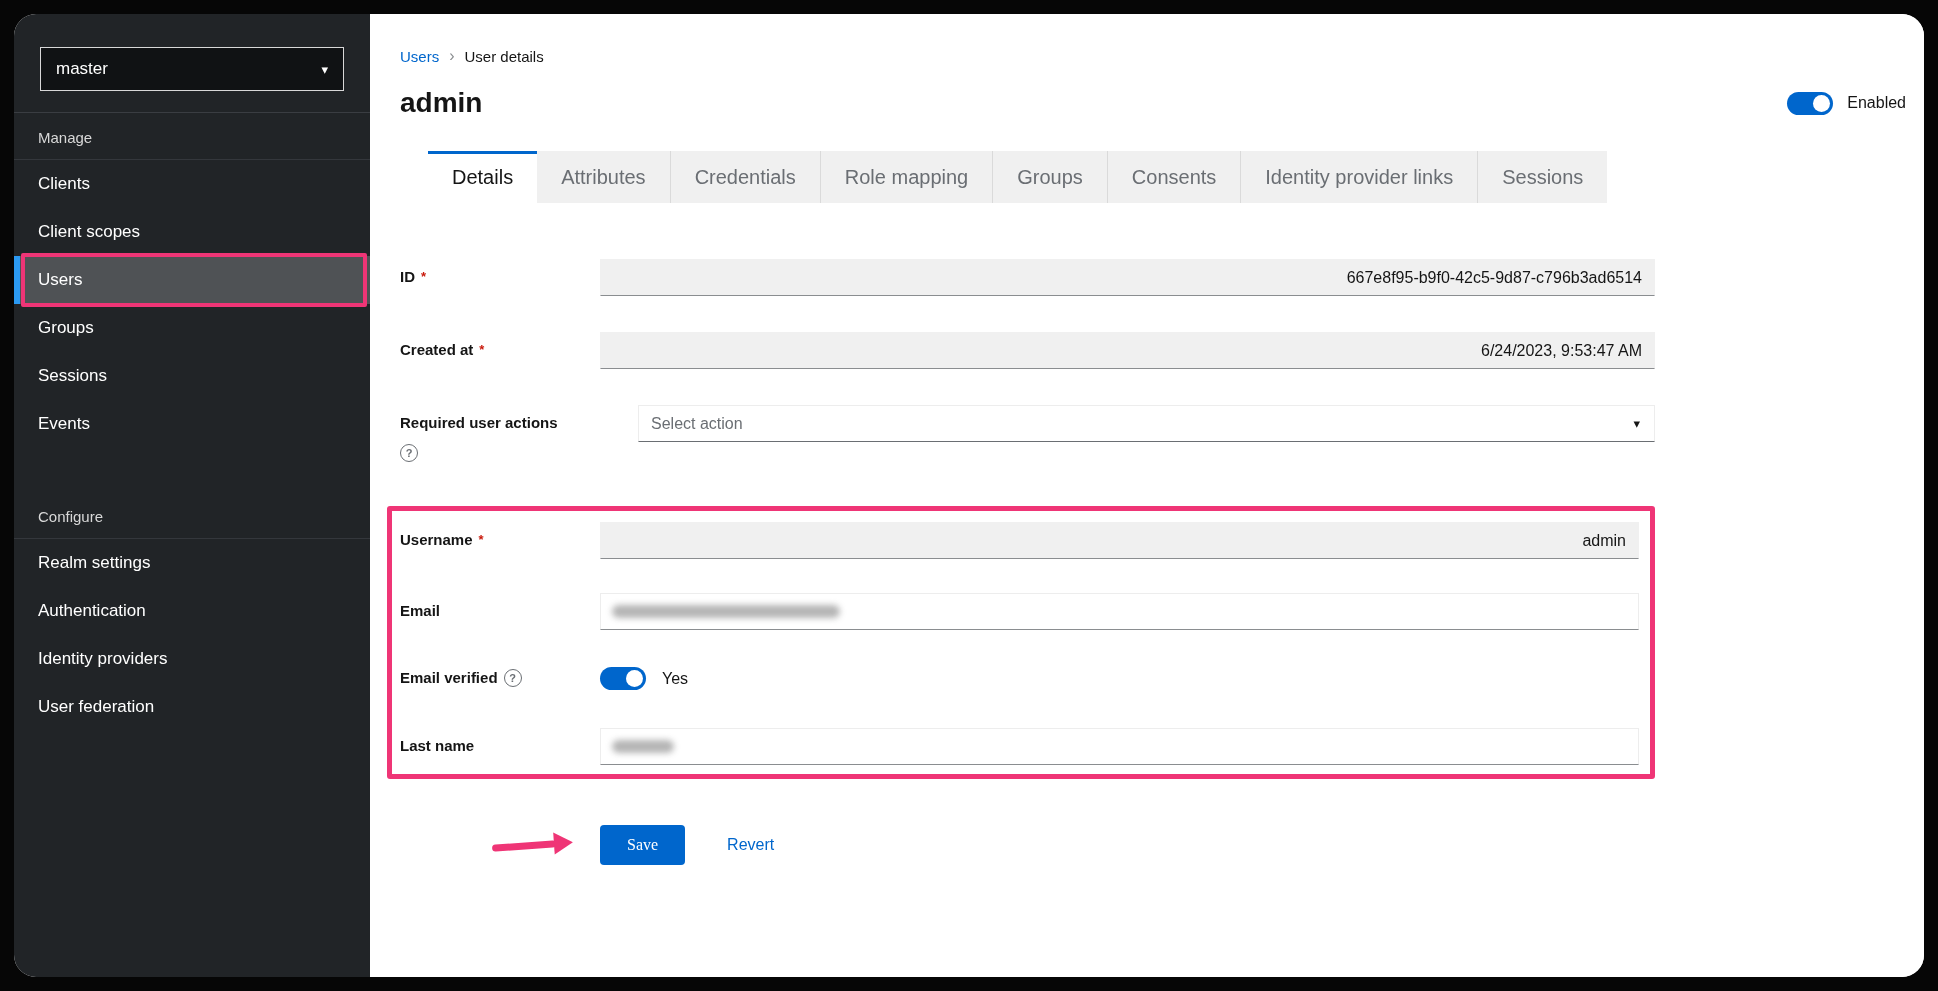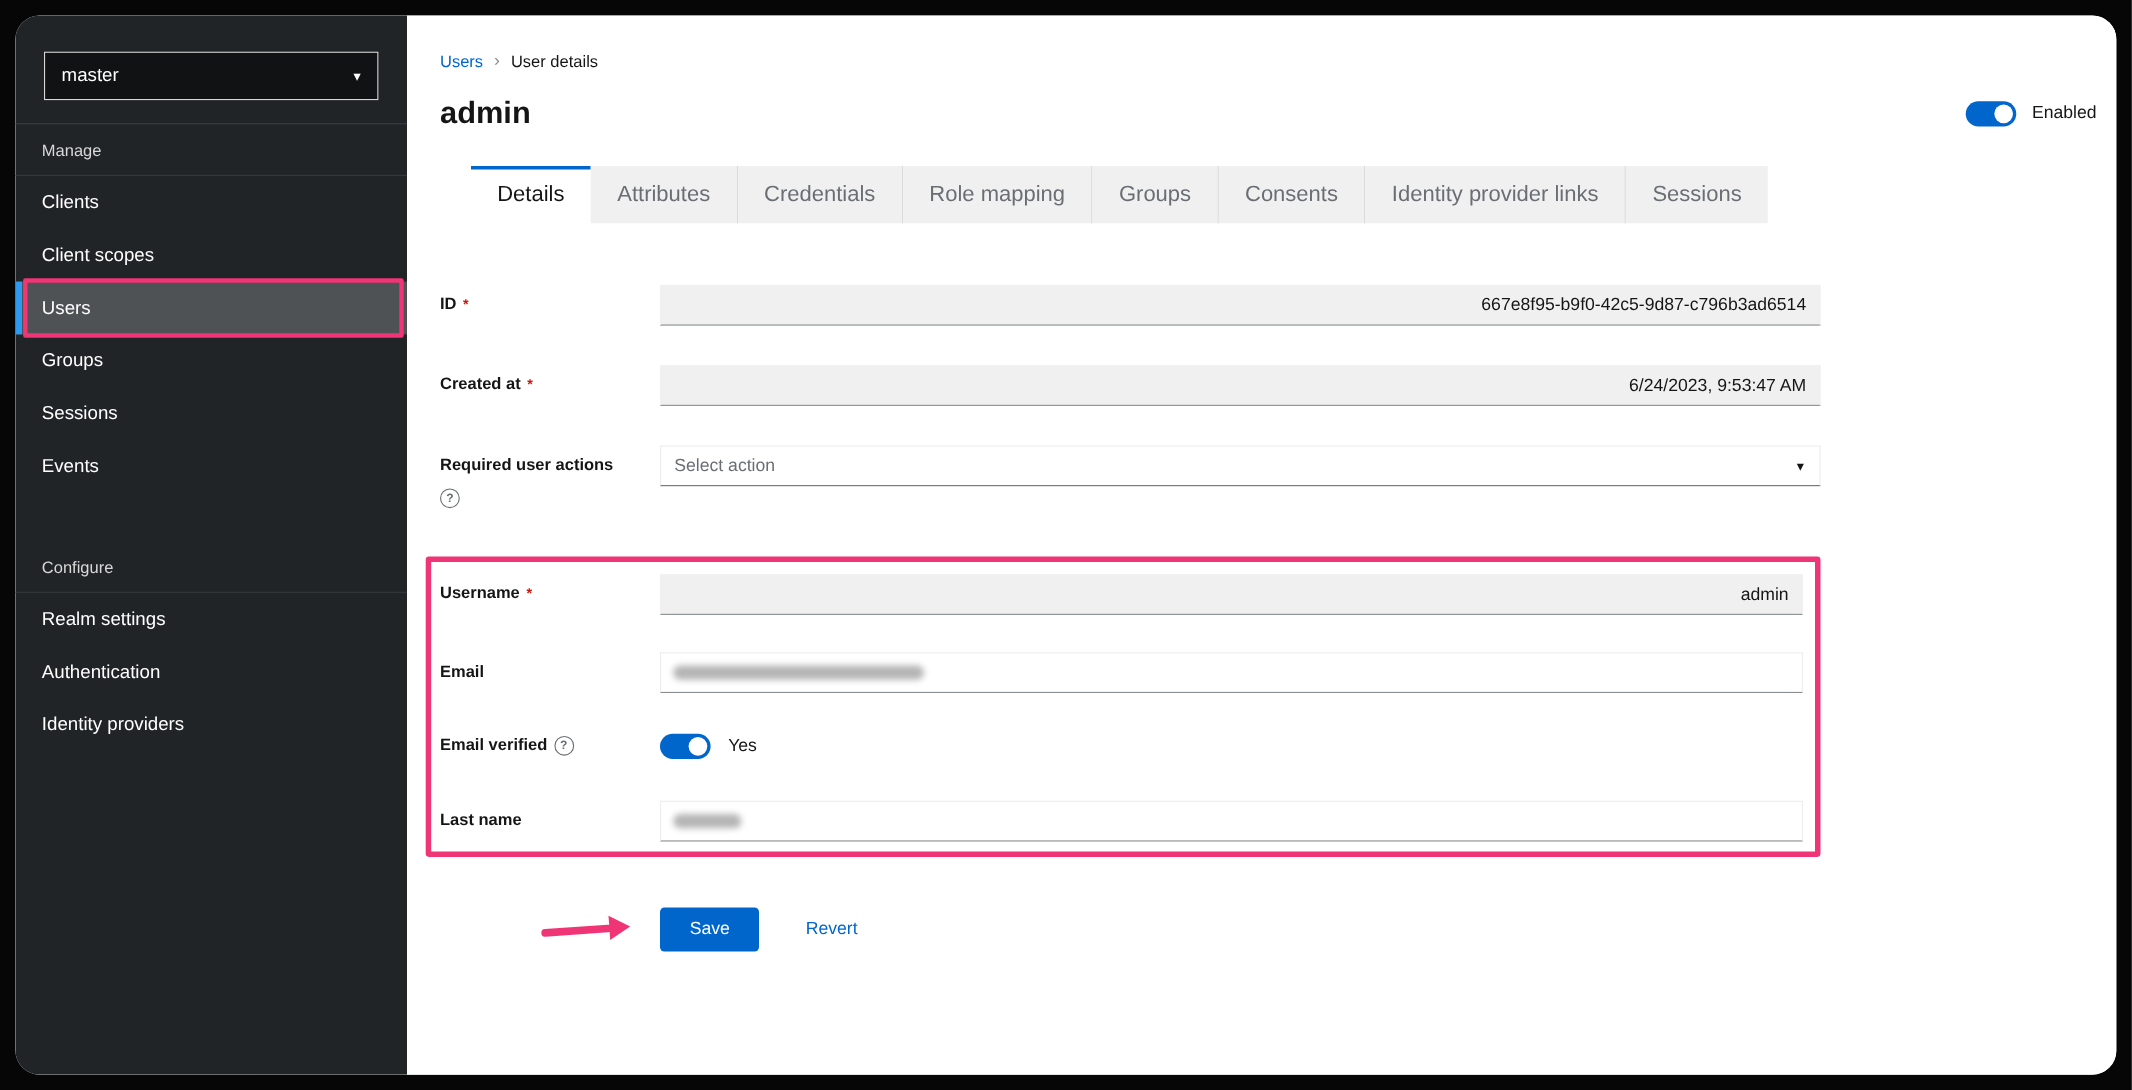--- a/index.html
+++ b/index.html
@@ -114,21 +114,21 @@
   }
   .annotated .row:last-child { margin-bottom:0; }
   .annotated .row { margin-bottom:34px; }
   .annotated .row-email { margin-bottom:30px; }
   .annotated .row-verified { margin-bottom:38px; }
 
   
   .actions-row { margin-top:46px; padding-left:200px; display:flex; align-items:center; gap:42px; position:relative; }
   .save-btn {
     background:#0066cc; color:#fff; border:none; border-radius:4px;
-    font-size:16px; padding:11px 27px; cursor:pointer; font-family:Liberation Sans, sans-serif;
+    font-size:16px; padding:11px 27px; cursor:pointer; font-family:Liberation Serif, serif;
   }
   .revert-link { color:#0066cc; font-size:16px; text-decoration:none; cursor:pointer; }
 
   .annotation-arrow {
     position:absolute; left:92px; top:50%;
     transform:translateY(-50%) rotate(-4deg);
     display:flex; align-items:center; pointer-events:none;
   }
   .arrow-line { width:64px; height:7px; background:#ef3576; border-radius:4px; }
   .arrow-head {
@@ -159,20 +159,21 @@
       <div class="nav-item">Groups</div>
       <div class="nav-item">Sessions</div>
       <div class="nav-item">Events</div>
     </nav>
 
     <div class="nav-section-label nav-section--configure">Configure</div>
     <nav>
       <div class="nav-item">Realm settings</div>
       <div class="nav-item">Authentication</div>
       <div class="nav-item">Identity providers</div>
+      <div class="nav-item">User federation</div>
     </nav>
   </aside>
 
   <main class="main">
 
     <div class="breadcrumb">
       <a>Users</a>
       <span class="crumb-sep">›</span>
       <span class="crumb-current">User details</span>
     </div>
@@ -217,21 +218,21 @@
           <span class="label-line">
             <span>Created at</span>
             <span class="asterisk">*</span>
           </span>
         </div>
         <div class="field-col">
           <input class="pf-input readonly" readonly="" value="6/24/2023, 9:53:47 AM" style="">
         </div>
       </div>
 
-      <div class="row" style="margin-bottom:0;">
+      <div class="row" style="margin-bottom:0;gap:38px;">
         <div class="label-col">
           <span class="label-line">
             <span>Required user actions</span>
           </span>
           <div class="help-below">
             <span class="help-icon">?</span>
           </div>
         </div>
         <div class="field-col">
           <div class="select-box">

